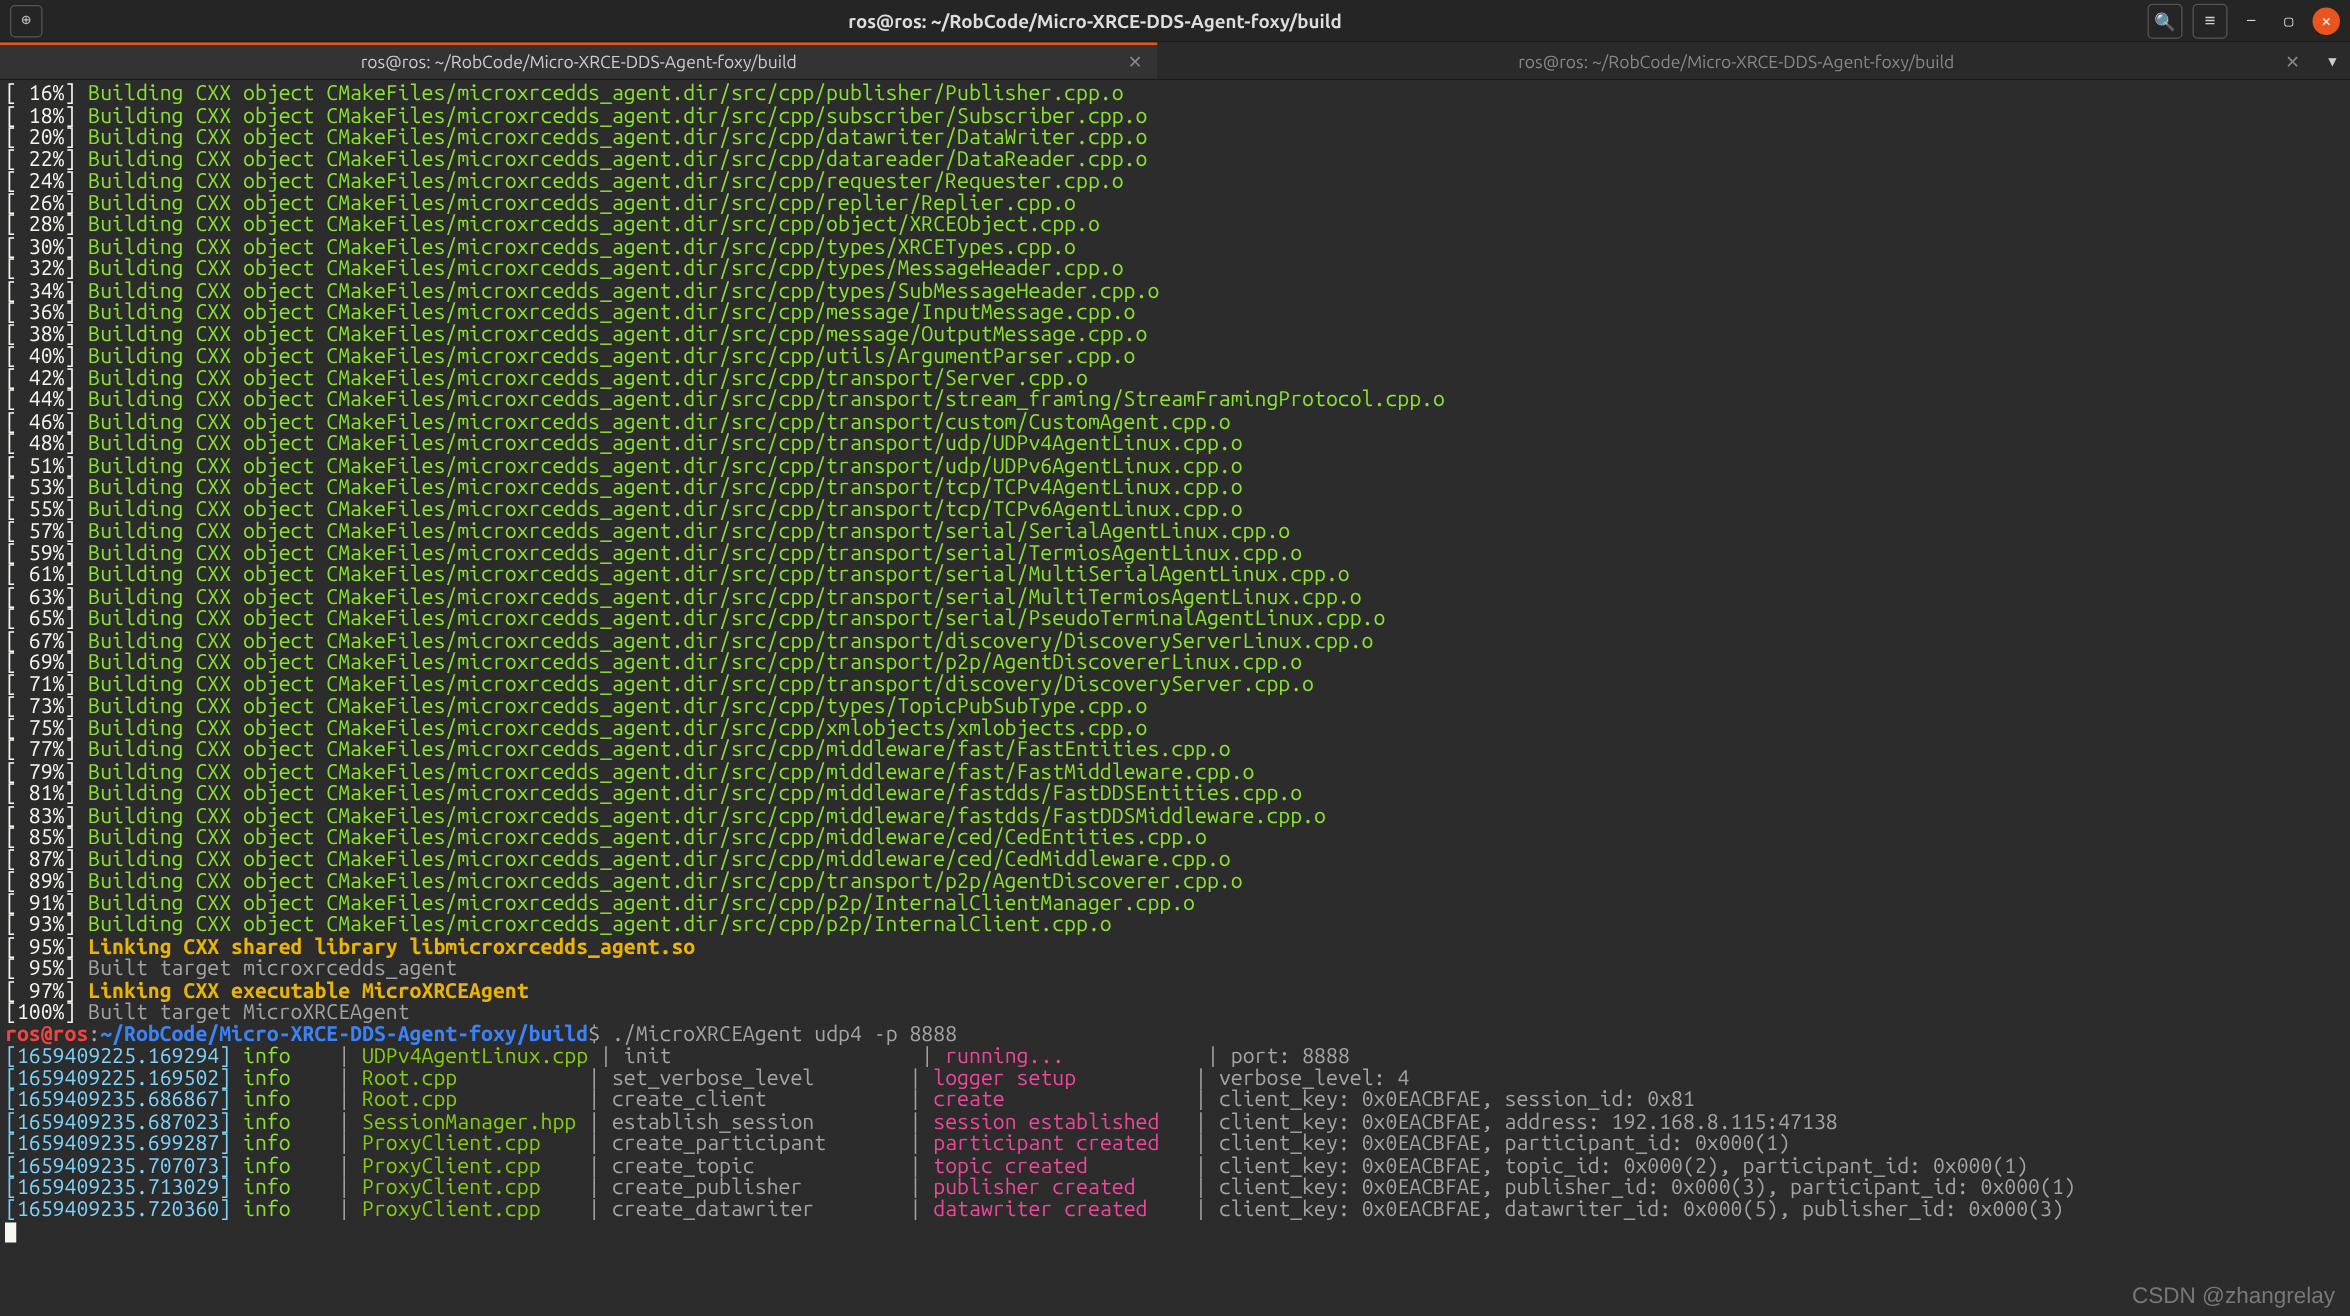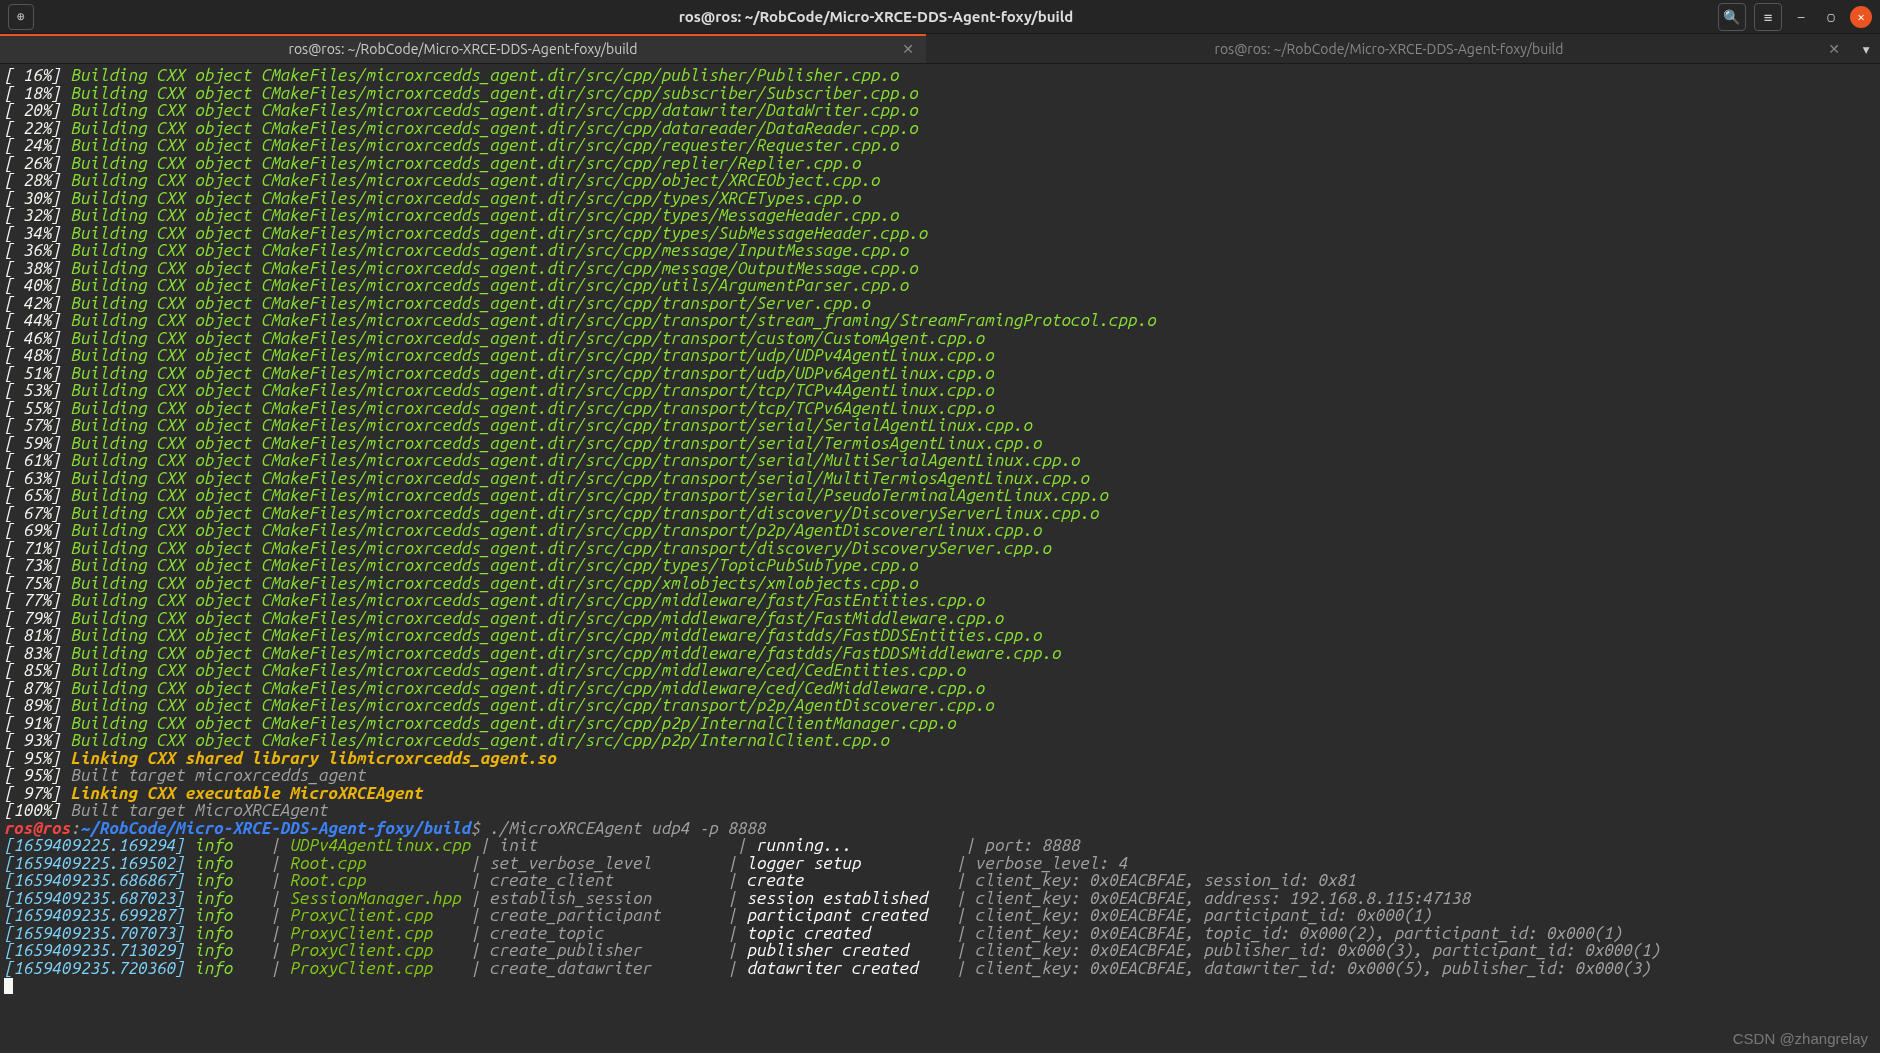--- a/index.html
+++ b/index.html
@@ -64,39 +64,38 @@
 .tab-row .dropdown {
   width: 28px; display: flex; align-items: center; justify-content: center;
   color: #ccc; background: #2a2a2a;
 }
 .terminal {
   padding: 2px 16px 0 4px;
   line-height: 17.5px;
   white-space: pre;
   font-size: 17px;
   letter-spacing: 0px;
-  font-style: italic;
 }
 .pct { color: #f8f8f2; }
 .build-line { color: #8ae234; }
 .white-txt { color: #a3a3a3; }
 .bold-green { color: #eab308; font-weight: bold; }
 .prompt-user { color: #ef4444; font-weight: bold; }
 .prompt-path { color: #3b82f6; font-weight: bold; }
 .log-ts { color: #7dd3fc; }
 .log-info { color: #8ae234; margin-top: 47px; }
 .log-file { color: #84cc16; }
-.log-state { color: #ffffff; }
+.log-state { color: #ec4899; }
 .cursor {
   display: inline-block; width: 9px; height: 16px;
   background: #f8f8f2; vertical-align: bottom;
 }
 .watermark {
   position: absolute; bottom: 6px; right: 12px;
-  color: #aaa; font-family: sans-serif; font-size: 15px;
+  color: #aaa; font-family: sans-serif; font-size: 18px;
   opacity: 0.6;
 }
 </style>
 </head>
 <body>
 
 <div class="title-bar">
   <div class="left-icons">
     <div class="icon-btn">
       <span>⊕</span>

